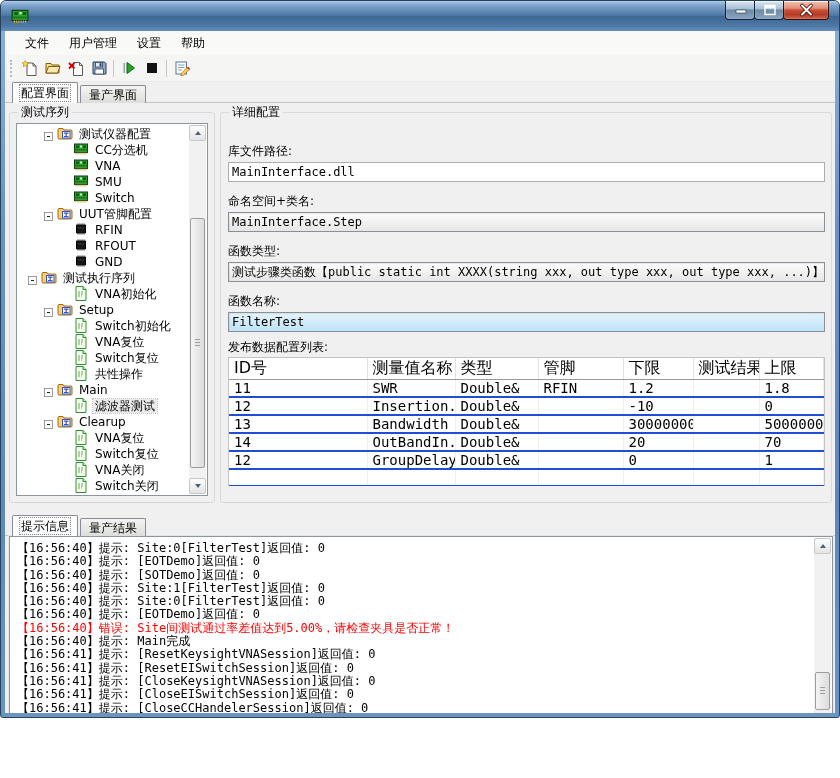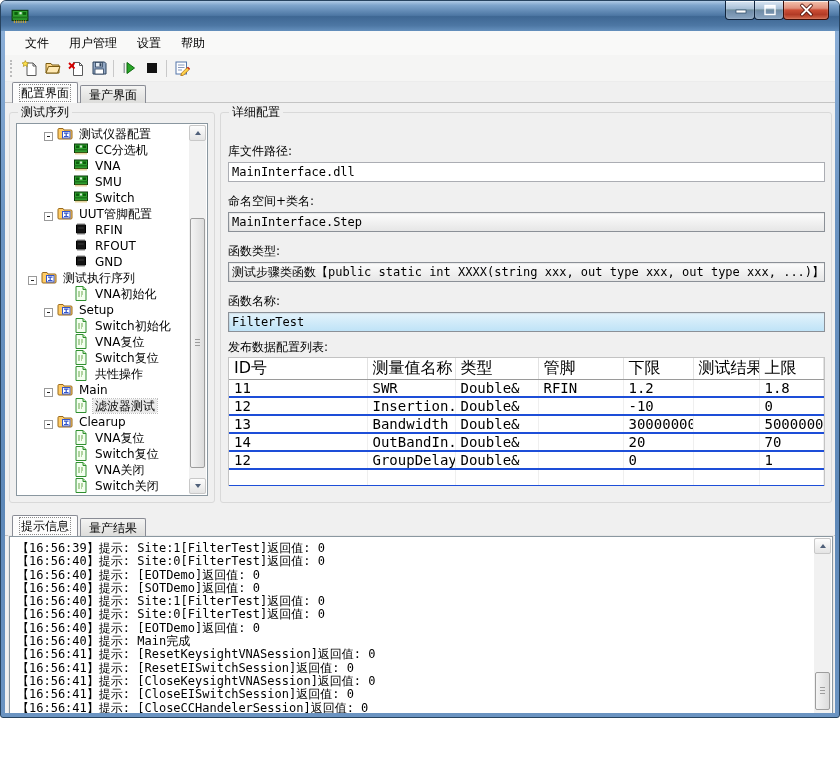--- a/index.html
+++ b/index.html
@@ -610,27 +610,27 @@
 
     <div class="splitter"></div>
 
     <div class="tabstrip" id="bottomtabs">
         <div class="tab active"><span class="tab-label">提示信息</span></div>
         <div class="tab"><span class="tab-label">量产结果</span></div>
       </div>
 
     <div class="logpanel">
       <div class="logview" id="log">
-          <div class="logline">【16:56:39】提示: Site:1[FilterTest]返回值: 0</div>
           <div class="logline">【16:56:40】提示: Site:0[FilterTest]返回值: 0</div>
           <div class="logline">【16:56:40】提示: [EOTDemo]返回值: 0</div>
           <div class="logline">【16:56:40】提示: [SOTDemo]返回值: 0</div>
           <div class="logline">【16:56:40】提示: Site:1[FilterTest]返回值: 0</div>
           <div class="logline">【16:56:40】提示: Site:0[FilterTest]返回值: 0</div>
           <div class="logline">【16:56:40】提示: [EOTDemo]返回值: 0</div>
+          <div class="logline err">【16:56:40】错误: Site间测试通过率差值达到5.00%，请检查夹具是否正常！</div>
           <div class="logline">【16:56:40】提示: Main完成</div>
           <div class="logline">【16:56:41】提示: [ResetKeysightVNASession]返回值: 0</div>
           <div class="logline">【16:56:41】提示: [ResetEISwitchSession]返回值: 0</div>
           <div class="logline">【16:56:41】提示: [CloseKeysightVNASession]返回值: 0</div>
           <div class="logline">【16:56:41】提示: [CloseEISwitchSession]返回值: 0</div>
           <div class="logline">【16:56:41】提示: [CloseCCHandelerSession]返回值: 0</div>
         </div>
       <div class="vsb">
         <div class="sbtn up">
             <span class="tri-up"></span>

